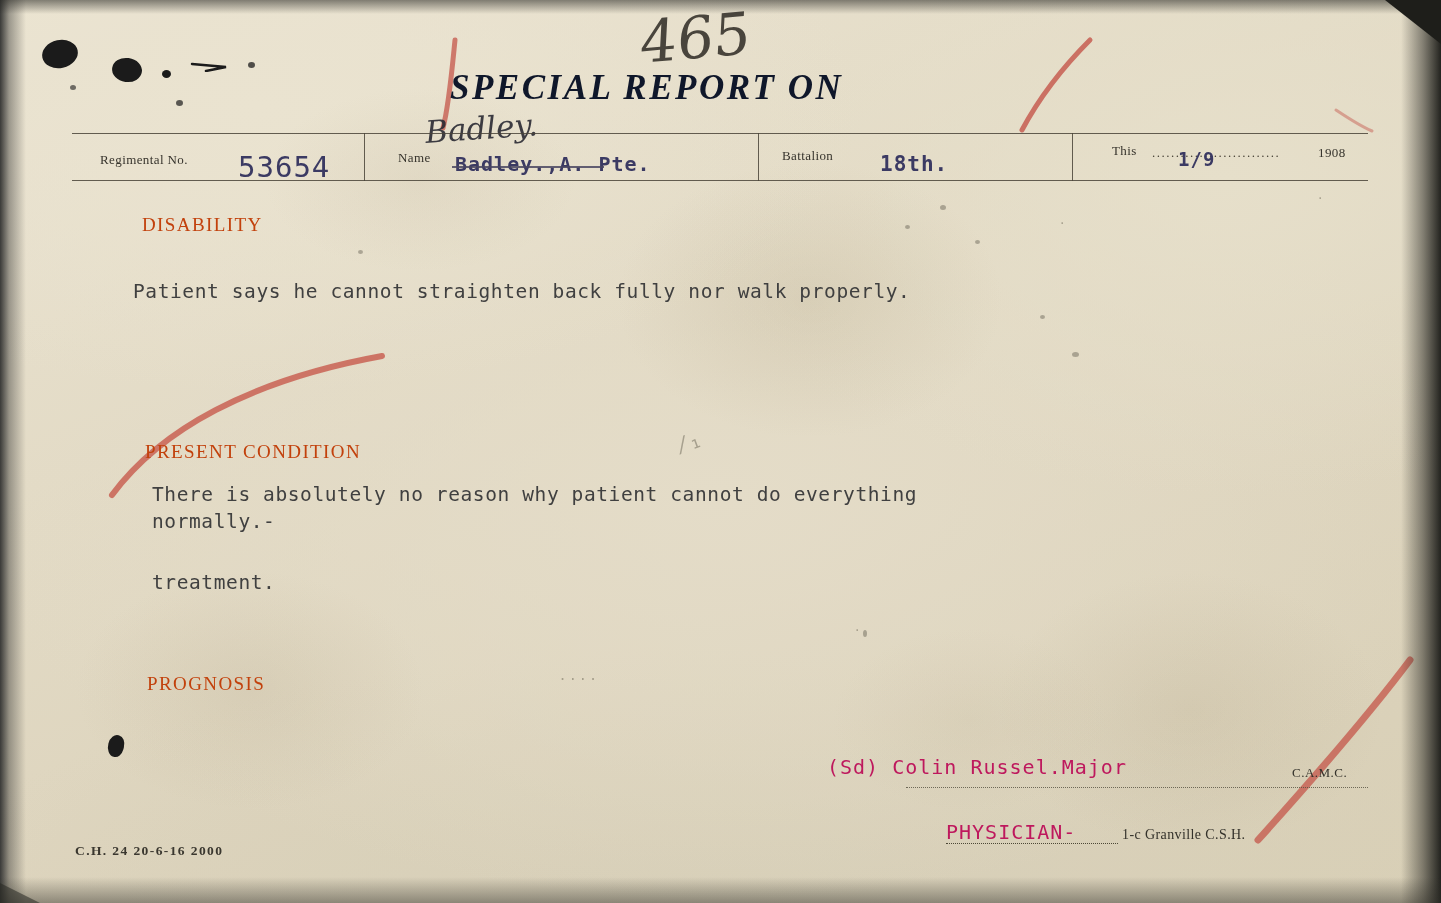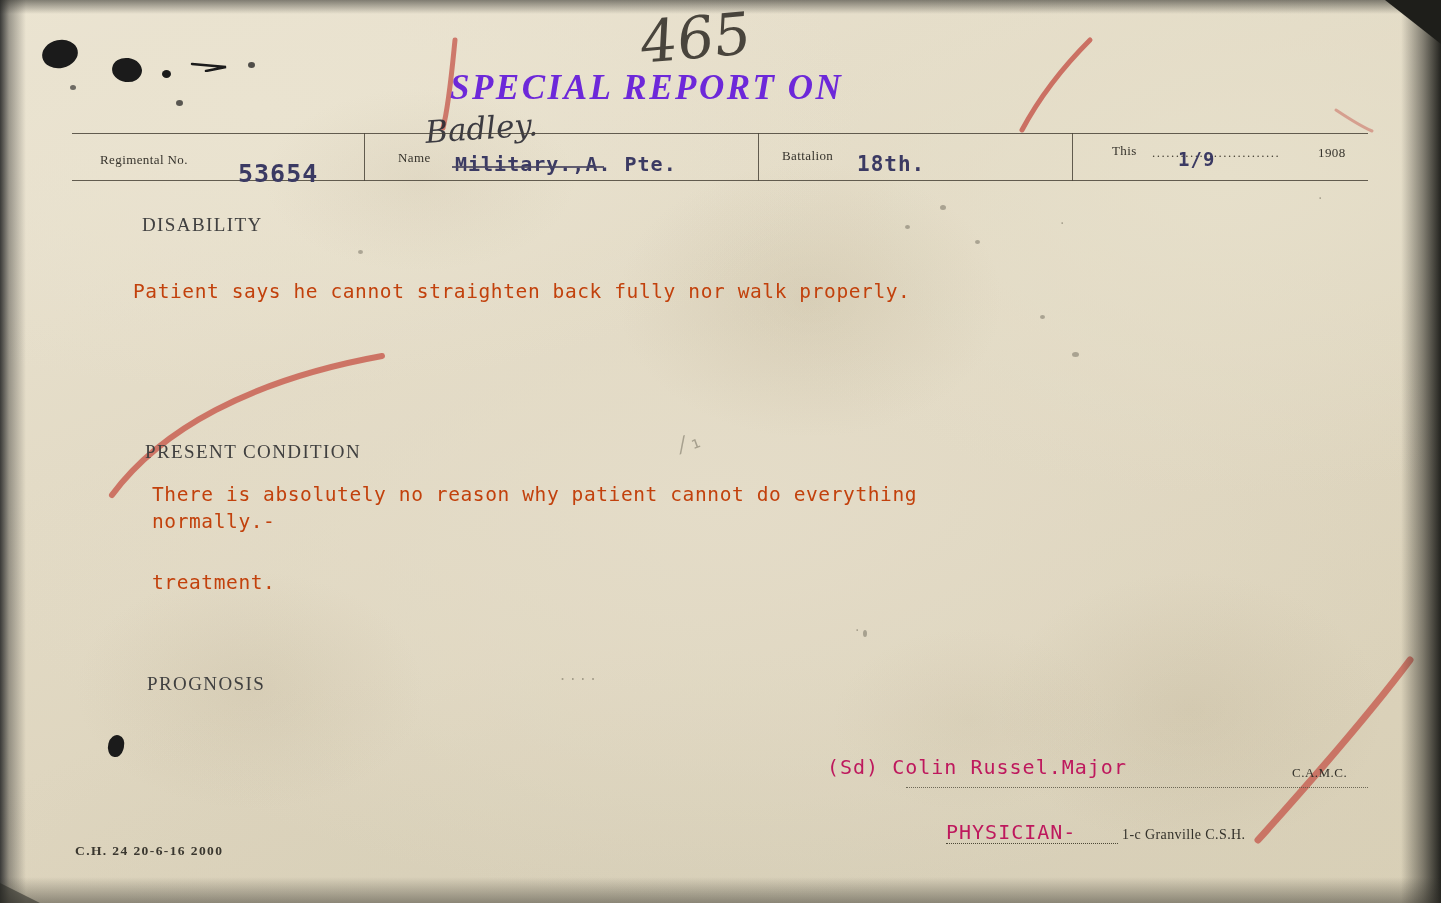--- a/index.html
+++ b/index.html
@@ -65,21 +65,21 @@
 
   
   .title {
     position: absolute;
     left: 450px; top: 68px;
     font-family: "Liberation Serif", serif;
     font-style: italic;
     font-weight: bold;
     font-size: 35px;
     letter-spacing: 2.5px;
-    color: #6d28d9;
+    color: #0f172a;
   }
 
   
   .hand-number {
     position: absolute;
     left: 640px; top: 4px;
     font-family: "DejaVu Serif", serif;
     font-size: 58px;
     color: #2e2a24;
     transform: rotate(-5deg) skewX(-8deg);
@@ -139,46 +139,46 @@
   }
   .dots-date { left: 1152px; top: 145px; }
 
   
   .tw {
     position: absolute;
     font-family: "DejaVu Sans Mono", monospace;
     color: #3b3a63;
     letter-spacing: .5px;
   }
-  .val-reg  { left: 238px; top: 159px; font-size: 25px; font-weight: bold; letter-spacing: 1px; }
+  .val-reg  { left: 238px; top: 150px; font-size: 29px; font-weight: normal; letter-spacing: 1px; }
   .val-name { left: 455px; top: 152px; font-size: 20px; font-weight: bold; letter-spacing: 1px; }
   .val-name-strike {
     position: absolute;
     left: 452px; top: 166px; width: 152px; height: 2px;
     background: #4a4660; opacity: .85;
   }
-  .val-batt { left: 857px; top: 152px; font-size: 21px; font-weight: bold; letter-spacing: 1px; }
+  .val-batt { left: 880px; top: 152px; font-size: 21px; font-weight: bold; letter-spacing: 1px; }
   .val-date { left: 1178px; top: 148px; font-size: 19px; font-weight: bold; letter-spacing: 1px; }
 
   .section-label {
     position: absolute;
     font-family: "Liberation Serif", serif;
     font-size: 19px;
-    color: #404040;
+    color: #c2410c;
     letter-spacing: 1.4px;
   }
   .lab-disability { left: 142px; top: 214px; }
   .lab-present    { left: 145px; top: 441px; }
   .lab-prognosis  { left: 147px; top: 673px; }
 
   .body-line {
     position: absolute;
     font-family: "DejaVu Sans Mono", monospace;
     font-size: 19.5px;
-    color: #c2410c;
+    color: #404040;
     letter-spacing: .6px;
     white-space: pre;
   }
   .bl-disability { left: 133px; top: 280px; }
   .pc-1 { left: 152px; top: 483px; }
   .pc-2 { left: 152px; top: 510px; text-align: center; }
   .pc-3 { left: 152px; top: 544px; }
   .pc-4 { left: 152px; top: 571px; }
 
   .sig {
@@ -289,21 +289,21 @@
   <div class="rule rule-top"></div>
   <div class="rule rule-bottom"></div>
   <div class="vrule v1"></div>
   <div class="vrule v2"></div>
   <div class="vrule v3"></div>
 
   <div class="hdr-label lbl-reg">Regimental No.</div>
   <div class="tw val-reg">53654</div>
 
   <div class="hdr-label lbl-name">Name</div>
-  <div class="tw val-name">Military.,A. Pte.</div>
+  <div class="tw val-name">Badley.,A. Pte.</div>
   <div class="val-name-strike"></div>
 
   <div class="hdr-label lbl-batt">Battalion</div>
   <div class="tw val-batt">18th.</div>
 
   <div class="hdr-label lbl-date">This</div>
   <div class="dots dots-date">...........................</div>
   <div class="tw val-date">1/9</div>
   <div class="hdr-label lbl-year">1908</div>
 

